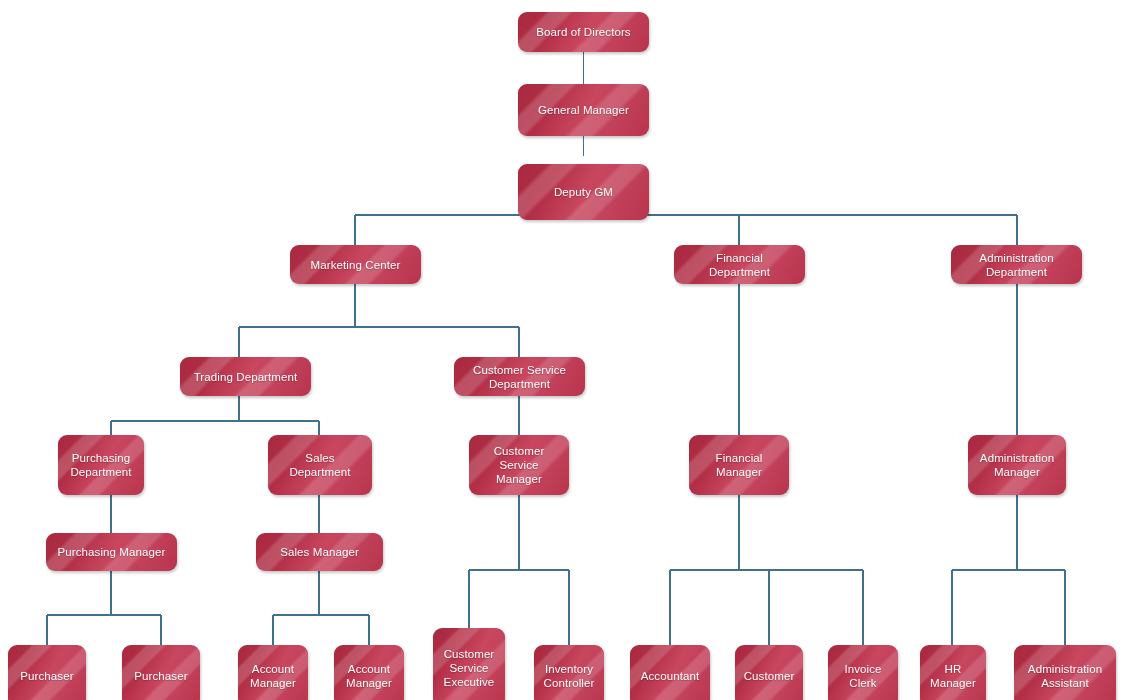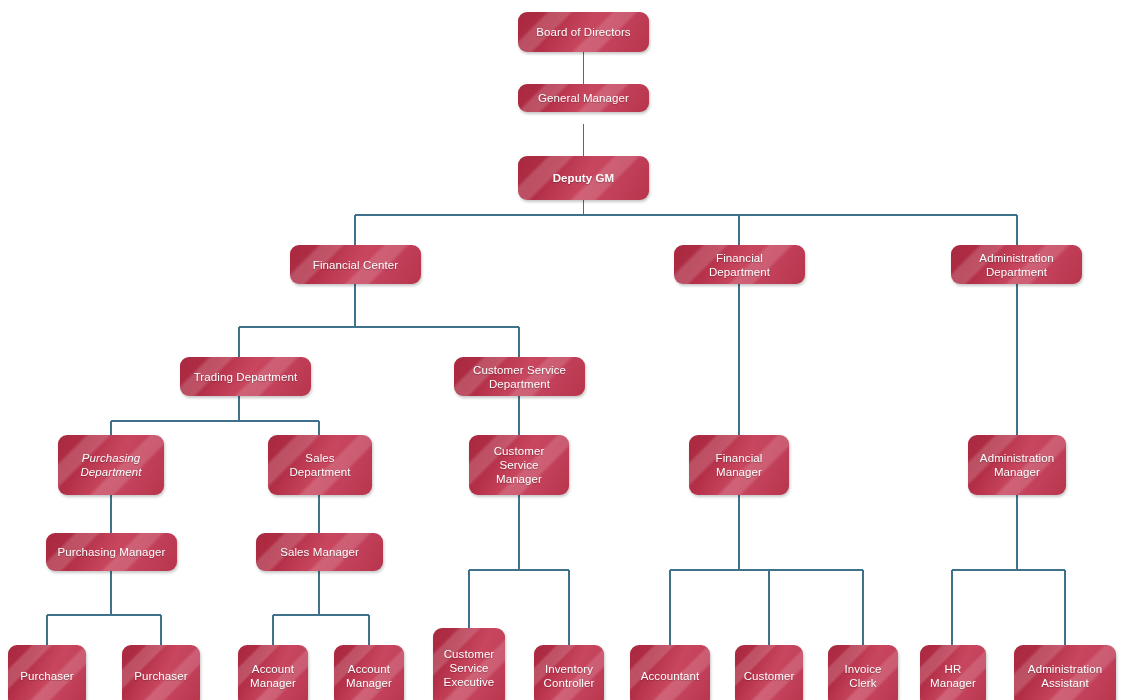--- a/index.html
+++ b/index.html
@@ -122,45 +122,45 @@
       <path d="M 1017 495 L 1017 570" stroke="#3f718c" stroke-width="1.4" fill="none" shape-rendering="crispEdges"></path>
       <path d="M 952 570 L 1065 570" stroke="#3f718c" stroke-width="1.4" fill="none" shape-rendering="crispEdges"></path>
       <path d="M 952 570 L 952 645" stroke="#3f718c" stroke-width="1.4" fill="none" shape-rendering="crispEdges"></path>
       <path d="M 1065 570 L 1065 645" stroke="#3f718c" stroke-width="1.4" fill="none" shape-rendering="crispEdges"></path>
     </svg>
 
   <div id="node-layer">
       <div class="org-node" style="left: 518px; top: 12px; width: 131px; height: 40px; text-align: right;">
         <span class="node-label">Board of Directors</span>
       </div>
-      <div class="org-node" style="left: 518px; top: 84px; width: 131px; height: 28px;">
+      <div class="org-node" style="left: 518px; top: 84px; width: 131px; height: 52px;">
         <span class="node-label">General Manager</span>
       </div>
-      <div class="org-node" style="left: 518px; top: 156px; width: 131px; height: 44px; font-weight: bold;">
+      <div class="org-node" style="left: 518px; top: 164px; width: 131px; height: 56px;">
         <span class="node-label">Deputy GM</span>
       </div>
       <div class="org-node" style="left: 290px; top: 245px; width: 131px; height: 39px;">
-        <span class="node-label">Financial Center</span>
+        <span class="node-label">Marketing Center</span>
       </div>
       <div class="org-node" style="left: 674px; top: 245px; width: 131px; height: 39px;">
         <span class="node-label">Financial
 Department</span>
       </div>
       <div class="org-node" style="left: 951px; top: 245px; width: 131px; height: 39px;">
         <span class="node-label">Administration
 Department</span>
       </div>
       <div class="org-node" style="left: 174px; top: 357px; width: 131px; height: 39px; margin-left: 6px;">
         <span class="node-label">Trading Department</span>
       </div>
       <div class="org-node" style="left: 454px; top: 357px; width: 131px; height: 39px; align-items: center;">
         <span class="node-label">Customer Service
 Department</span>
       </div>
-      <div class="org-node" style="left: 58px; top: 435px; width: 106px; height: 60px; font-style: italic;">
+      <div class="org-node" style="left: 58px; top: 435px; width: 86px; height: 60px;">
         <span class="node-label">Purchasing
 Department</span>
       </div>
       <div class="org-node" style="left: 268px; top: 435px; width: 104px; height: 60px;">
         <span class="node-label">Sales
 Department</span>
       </div>
       <div class="org-node" style="left: 469px; top: 435px; width: 100px; height: 60px;">
         <span class="node-label">Customer
 Service

